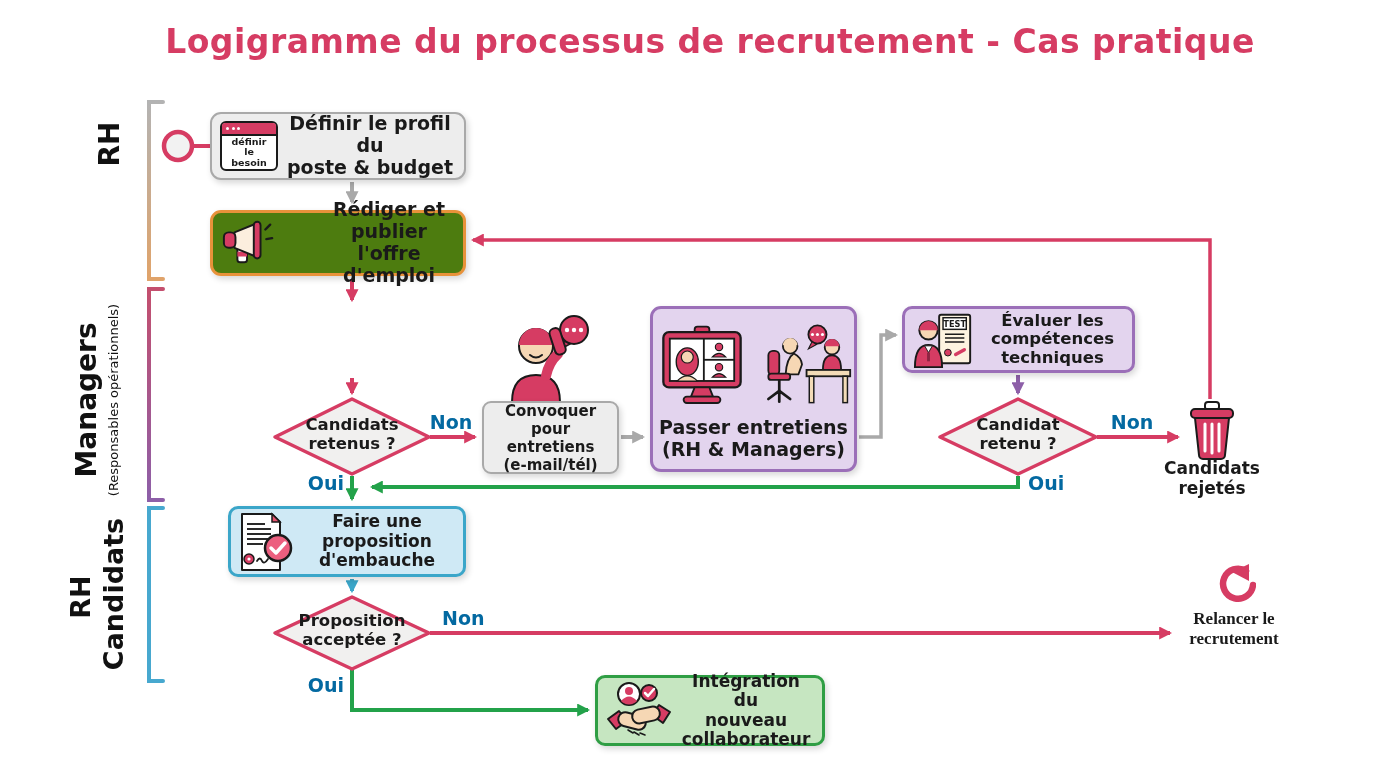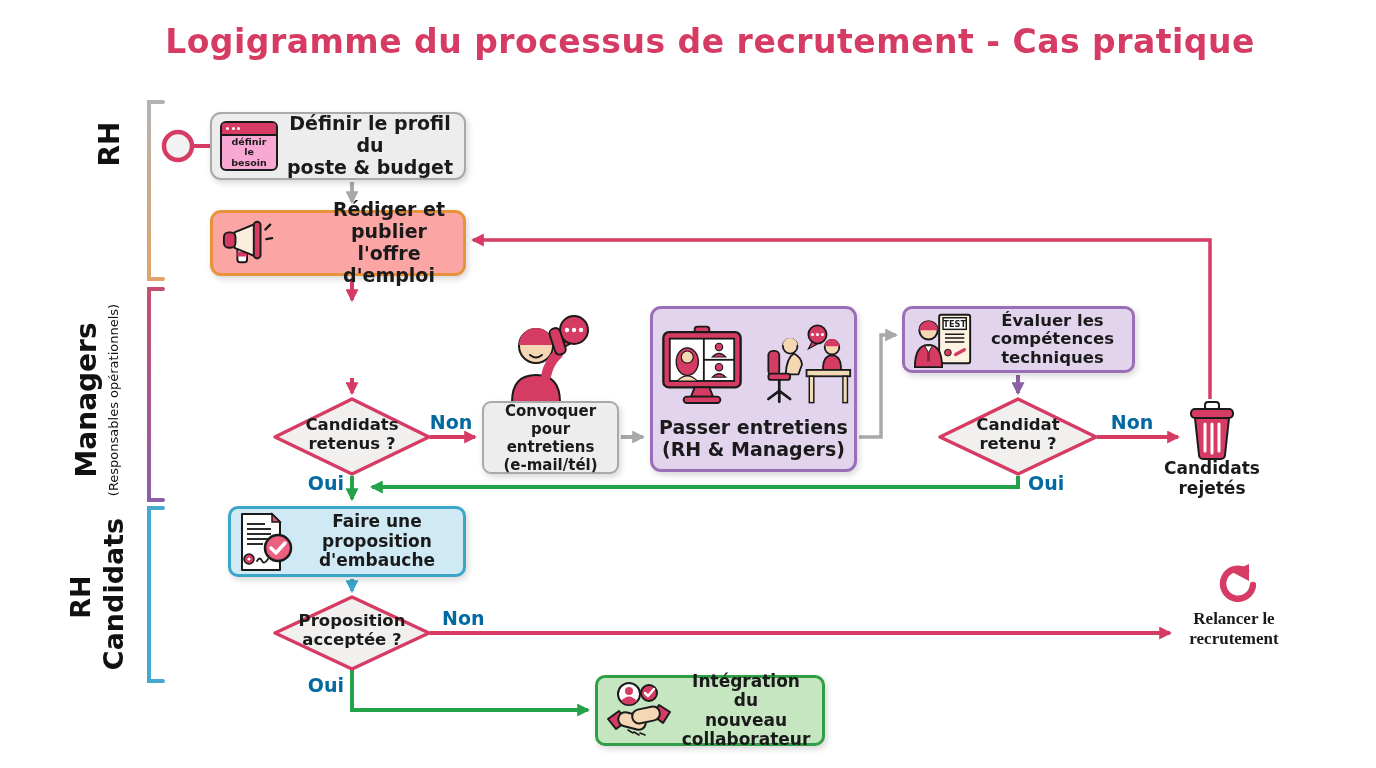--- a/index.html
+++ b/index.html
@@ -11,41 +11,41 @@
     position:absolute; top:22px; left:0; width:100%; text-align:center;
     font-size:33px; font-weight:bold; color:#d63c63; letter-spacing:0.5px;padding-left:22px;
   }
   svg.layer { position:absolute; left:0; top:0; }
   .node {
     position:absolute; box-sizing:border-box; display:flex; align-items:center;
     border-radius:11px; box-shadow:2px 3px 6px rgba(0,0,0,0.16); padding:4px 8px; gap:6px;
   }
   .node .lbl { flex:1; text-align:center; font-weight:bold; white-space:pre-line; line-height:1.15; }
   .gray-node   { background:#ededed; border:2.5px solid #a9a9a9; }
-  .orange-node { background:#fca5a5; border:3px solid #e8923a;gap:48px; }
+  .orange-node { background:#4d7c0f; border:3px solid #e8923a;gap:48px; }
   .purple-node { background:#e3d4ee; border:3px solid #9b6fb8; }
   .blue-node   { background:#cfe9f5; border:3px solid #3ba6c9; }
   .green-node  { background:#c6e6c1; border:3px solid #2f9e44; }
   .diamond-lbl {
     position:absolute; text-align:center; font-weight:bold; font-size:16.5px;
     line-height:1.15; white-space:pre-line;
   }
   .edge-lbl { position:absolute; font-size:19px; font-weight:bold; }
   .edge-lbl.non { color:#0369a1; }
   .edge-lbl.oui { color:#0369a1; }
   .vlabel {
     position:absolute; transform:translate(-50%,-50%) rotate(-90deg);
     white-space:nowrap; font-weight:bold; color:#111;
   }
   .vlabel.big { font-size:28px; }
   .vlabel.small { font-size:13px; font-weight:normal; }
   .free-lbl { position:absolute; text-align:center; font-weight:bold; font-size:17px; line-height:1.2; white-space:pre-line; }
   .iconbox { position:absolute; }
   
-  .browser { width:58px; height:50px; border:2px solid #1a1a1a; border-radius:6px; background:#f9a8d4; box-sizing:border-box; flex:none; }
+  .browser { width:58px; height:50px; border:2px solid #1a1a1a; border-radius:6px; background:#ffffff; box-sizing:border-box; flex:none; }
   .browser-bar { height:11px; background:#d63c63; border-bottom:2px solid #1a1a1a; display:flex; gap:2.5px; align-items:center; padding-left:4px; border-radius:3px 3px 0 0; }
   .browser-dot { width:3px; height:3px; border-radius:50%; background:#fff; }
   .browser-text { font-size:9.5px; font-weight:bold; line-height:1.1; text-align:center; white-space:pre-line; padding-top:1px; }
   .ic { flex:none; }
 </style>
 </head>
 <body>
 
 <div class="canvas">
 

